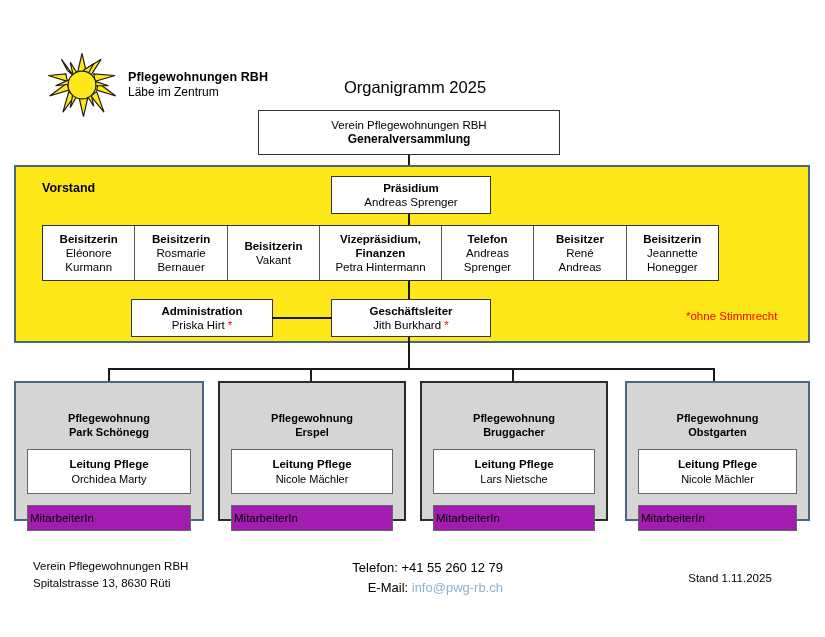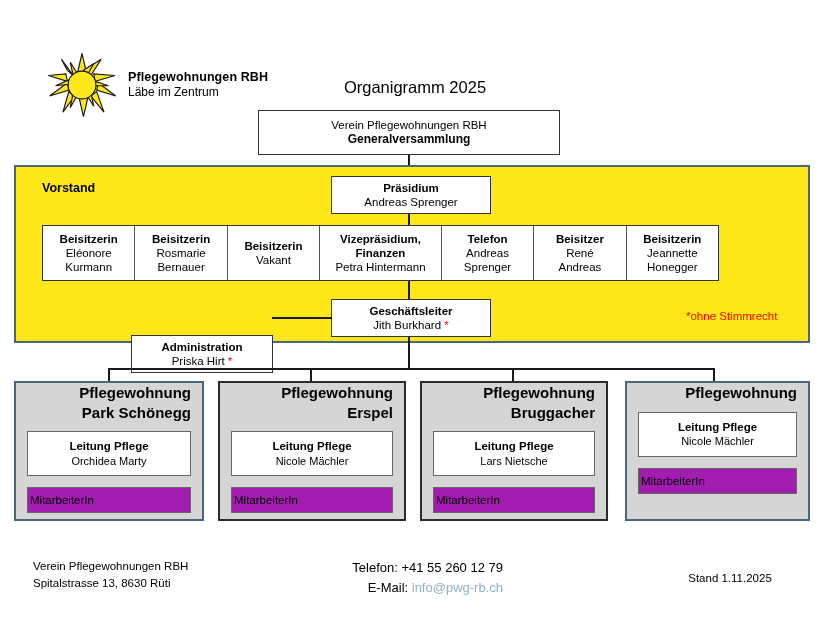--- a/index.html
+++ b/index.html
@@ -98,36 +98,36 @@
     display: flex; flex-direction: column;
     align-items: center; justify-content: center;
     text-align: center; line-height: 1.24;
     box-sizing: border-box;
   }
   #board-row .cell:last-child { border-right: none; }
   #board-row .cell.wide { flex: 1.32 1 0; }
   #board-row .cell .b { font-weight: bold; font-size: 11.5px; }
   #board-row .cell .n { font-weight: normal; font-size: 11.5px; }
 
-  #admin-box { left: 131px; top: 299px; width: 142px; height: 38px; margin-top: 36px; }
+  #admin-box { left: 131px; top: 299px; width: 142px; height: 38px; }
   #gl-box    { left: 331px; top: 299px; width: 160px; height: 38px; }
   .star { color: #ff0000; }
 
   
   .unit {
     top: 381px; height: 140px;
     background: #d5d5d5;
     box-sizing: border-box;
     border: 2px solid #2b2b2b;
     padding: 0 11px;
   }
   .unit.blueborder { border-color: #4a6580; }
   .unit-title {
-    text-align: right; font-weight: bold; font-size: 15px;
-    line-height: 1.3; padding-top: 0; padding-bottom: 9px;
+    text-align: center; font-weight: bold; font-size: 11px;
+    line-height: 1.3; padding-top: 28px; padding-bottom: 9px;
   }
   .unit-sub {
     background: #ffffff;
     border: 1.2px solid #666666;
     box-sizing: border-box;
     text-align: center;
     line-height: 1.3;
     padding: 7px 2px;
   }
   .unit-sub .b { font-weight: bold; font-size: 11.5px; display: block; }
@@ -295,20 +295,21 @@
   <div class="unit-sub">
     <span class="b">Leitung Pflege</span>
     <span class="n">Lars Nietsche</span>
   </div>
   <div class="unit-staff">MitarbeiterIn</div>
 </div>
 
 <div class="abs unit blueborder" style="left:625px; width:185px;">
   <div class="unit-title">
     <div>Pflegewohnung</div>
+    <div>Obstgarten</div>
   </div>
   <div class="unit-sub">
     <span class="b">Leitung Pflege</span>
     <span class="n">Nicole Mächler</span>
   </div>
   <div class="unit-staff">MitarbeiterIn</div>
 </div>
 
 <div id="footer-left" class="abs">
   <div>Verein Pflegewohnungen RBH</div>

